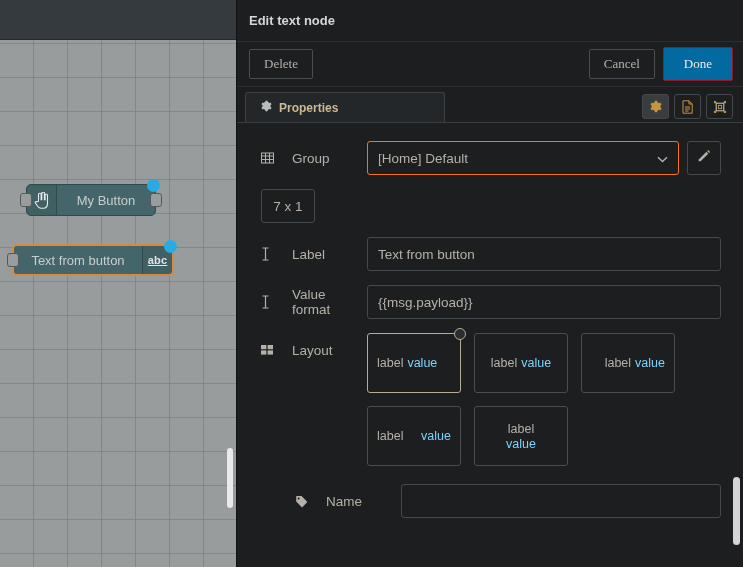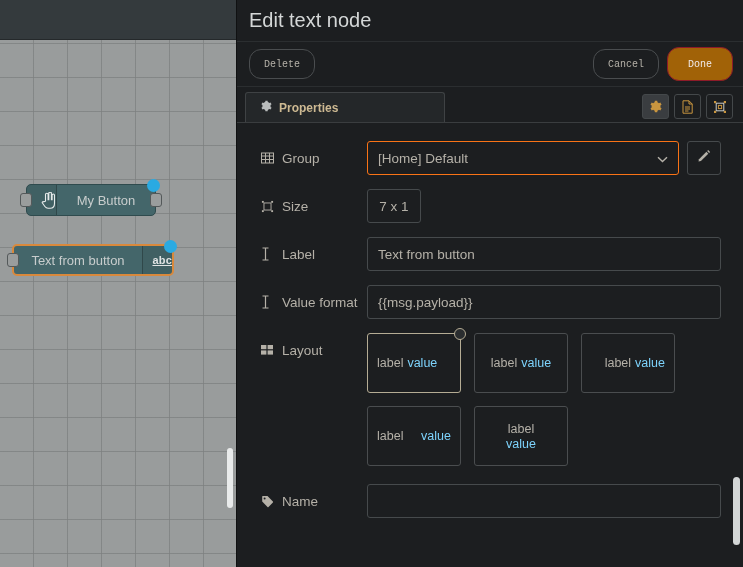--- a/index.html
+++ b/index.html
@@ -29,21 +29,21 @@
     background-size: 34px 34px;
     background-position: -1px 3px;
   }
   .flow-node {
     position: absolute; height: 32px; border-radius: 5px;
     background: #44666a; border: 1px solid #2f4b4e;
     display: flex; align-items: center;
   }
   .flow-node.selected { border: 2px solid #d9893c; }
   .node-icon-box {
-    width: 30px; height: 100%; display:flex; align-items:center; justify-content:flex-end;
+    width: 30px; height: 100%; display:flex; align-items:center; justify-content:center;
     border-right: 1px solid rgba(0,0,0,.25);
     background: rgba(0,0,0,.06);
     border-radius: 4px 0 0 4px;
   }
   .node-icon-box.right {
     border-right: none; border-left: 1px solid rgba(0,0,0,.25);
     border-radius: 0 4px 4px 0;
   }
   .node-label {
     flex: 1; color: #c8cdcd; font-size: 13px; padding: 0 8px;
@@ -73,35 +73,35 @@
   
   #dialog {
     position: absolute; left: 236px; top: 0; width: 507px; height: 567px;
     background: #1c1e20; border-left: 1px solid #101112;
     display: flex; flex-direction: column;
   }
   #dialog-header {
     height: 42px; display: flex; align-items: center;
     padding: 0 0 0 12px; border-bottom: 1px solid #2b2e30;
   }
-  #dialog-title { color: #d4d7d7; font-size: 20px; font-weight: normal; text-align: right; }
+  #dialog-title { color: #d4d7d7; font-size: 13px; font-weight: bold; text-align: right; }
 
   #dialog-actions {
     height: 45px; display: flex; align-items: center;
     padding: 0 10px 0 12px; gap: 8px; border-bottom: 1px solid #2b2e30;
   }
   .btn {
-    height: 30px; padding: 0 14px; font-size: 10px;
+    height: 30px; padding: 0 14px; font-size: 13px;
     background: #1c1e20; color: #b5b1a8;
-    border: 1px solid #4a4d4f; border-radius: 12px;
-    cursor: pointer; font-family: Liberation Mono, monospace;
+    border: 1px solid #4a4d4f; border-radius: 2px;
+    cursor: pointer; font-family: Liberation Serif, serif;
     display: flex; align-items: center; justify-content: center;
   }
   .btn.primary {
-    background: #a16207; border-color: #8d1b29; color: #f0e9e9; font-weight: 500;
+    background: #0369a1; border-color: #8d1b29; color: #f0e9e9; font-weight: 500;
     height: 34px; padding: 0 20px;
   }
   .spacer { flex: 1; }
 
   #tabs-row {
     height: 36px; display: flex; align-items: flex-end;
     padding: 0 10px 0 8px; border-bottom: 1px solid #3a3d3f; gap: 8px;
   }
   .tab {
     height: 30px; min-width: 200px; padding: 0 14px;
@@ -120,21 +120,21 @@
 
   #form-scroll {
     flex: 1; overflow: hidden; position: relative; padding: 18px 0 0 0;
   }
   .form-row {
     display: flex; align-items: flex-start;
     padding: 0 22px 0 24px; margin-bottom: 14px;
   }
   .form-label {
     width: 106px; flex-shrink: 0; color: #b5b1a8; font-size: 13.5px;
-    display: flex; align-items: center; gap: 6px; height: 34px;
+    display: flex; align-items: center; gap: 16px; height: 34px;
   }
   .form-label .lbl-ico { display:flex; align-items:center; width: 15px; }
   .input {
     height: 34px; background: #1c1e20; border: 1px solid #464a4c; border-radius: 3px;
     color: #b5b1a8; font-size: 13.5px; padding: 0 10px;
     display: flex; align-items: center; width: 100%;
     font-family: "Liberation Sans", sans-serif;
   }
   #group-row-wrap { display: flex; gap: 8px; flex: 1; }
   .select {
@@ -288,32 +288,20 @@
               <svg width="14" height="14" viewBox="0 0 14 14" aria-hidden="true">
                 <path d="M2 10.2 9.4 2.8l1.9 1.9L3.9 12l-2.4.5z" fill="#b5b1a8"></path>
                 <path d="M10.2 2l1.9 1.9 1-1-1.9-1.9z" fill="#b5b1a8"></path>
               </svg>
             </span>
           </div>
         </div>
       </div>
 
       <div class="form-row">
-        <div class="form-label">
-          <span class="lbl-ico">
-            <svg width="13" height="13" viewBox="0 0 14 14" aria-hidden="true">
-              <rect x="3.2" y="3.2" width="7.6" height="7.6" fill="none" stroke="#b5b1a8" stroke-width="1"></rect>
-              <rect x="1" y="1" width="2" height="2" fill="#b5b1a8"></rect>
-              <rect x="11" y="1" width="2" height="2" fill="#b5b1a8"></rect>
-              <rect x="1" y="11" width="2" height="2" fill="#b5b1a8"></rect>
-              <rect x="11" y="11" width="2" height="2" fill="#b5b1a8"></rect>
-            </svg>
-          </span>
-          <span>Size</span>
-        </div>
         <div class="size-box">7 x 1</div>
       </div>
 
       <div class="form-row">
         <div class="form-label">
           <span class="lbl-ico">
             <svg width="9" height="14" viewBox="0 0 9 14" aria-hidden="true">
               <path d="M1.5 1h6M1.5 13h6M4.5 1v12" fill="none" stroke="#b5b1a8" stroke-width="1.2"></path>
             </svg>
           </span>
@@ -384,21 +372,21 @@
           <div class="layout-opt">
             <span class="lo-inner lo-e">
               <span class="lo-label">label</span>
               <span class="lo-value">value</span>
             </span>
           </div>
 
         </div>
       </div>
 
-      <div class="form-row" style="margin-top:18px;">
+      <div class="form-row" style="margin-top:18px;margin-left:34px;">
         <div class="form-label">
           <span class="lbl-ico">
             <svg width="13" height="13" viewBox="0 0 13 13" aria-hidden="true">
               <path d="M1.2 6.4V1.6c0-.3.2-.5.5-.5h4.8l5.4 5.4c.3.3.3.7 0 1l-4.4 4.4c-.3.3-.7.3-1 0z" fill="#b5b1a8"></path>
               <circle cx="3.6" cy="3.6" r="1" fill="#1c1e20"></circle>
             </svg>
           </span>
           <span>Name</span>
         </div>
         <div style="flex:1;">

